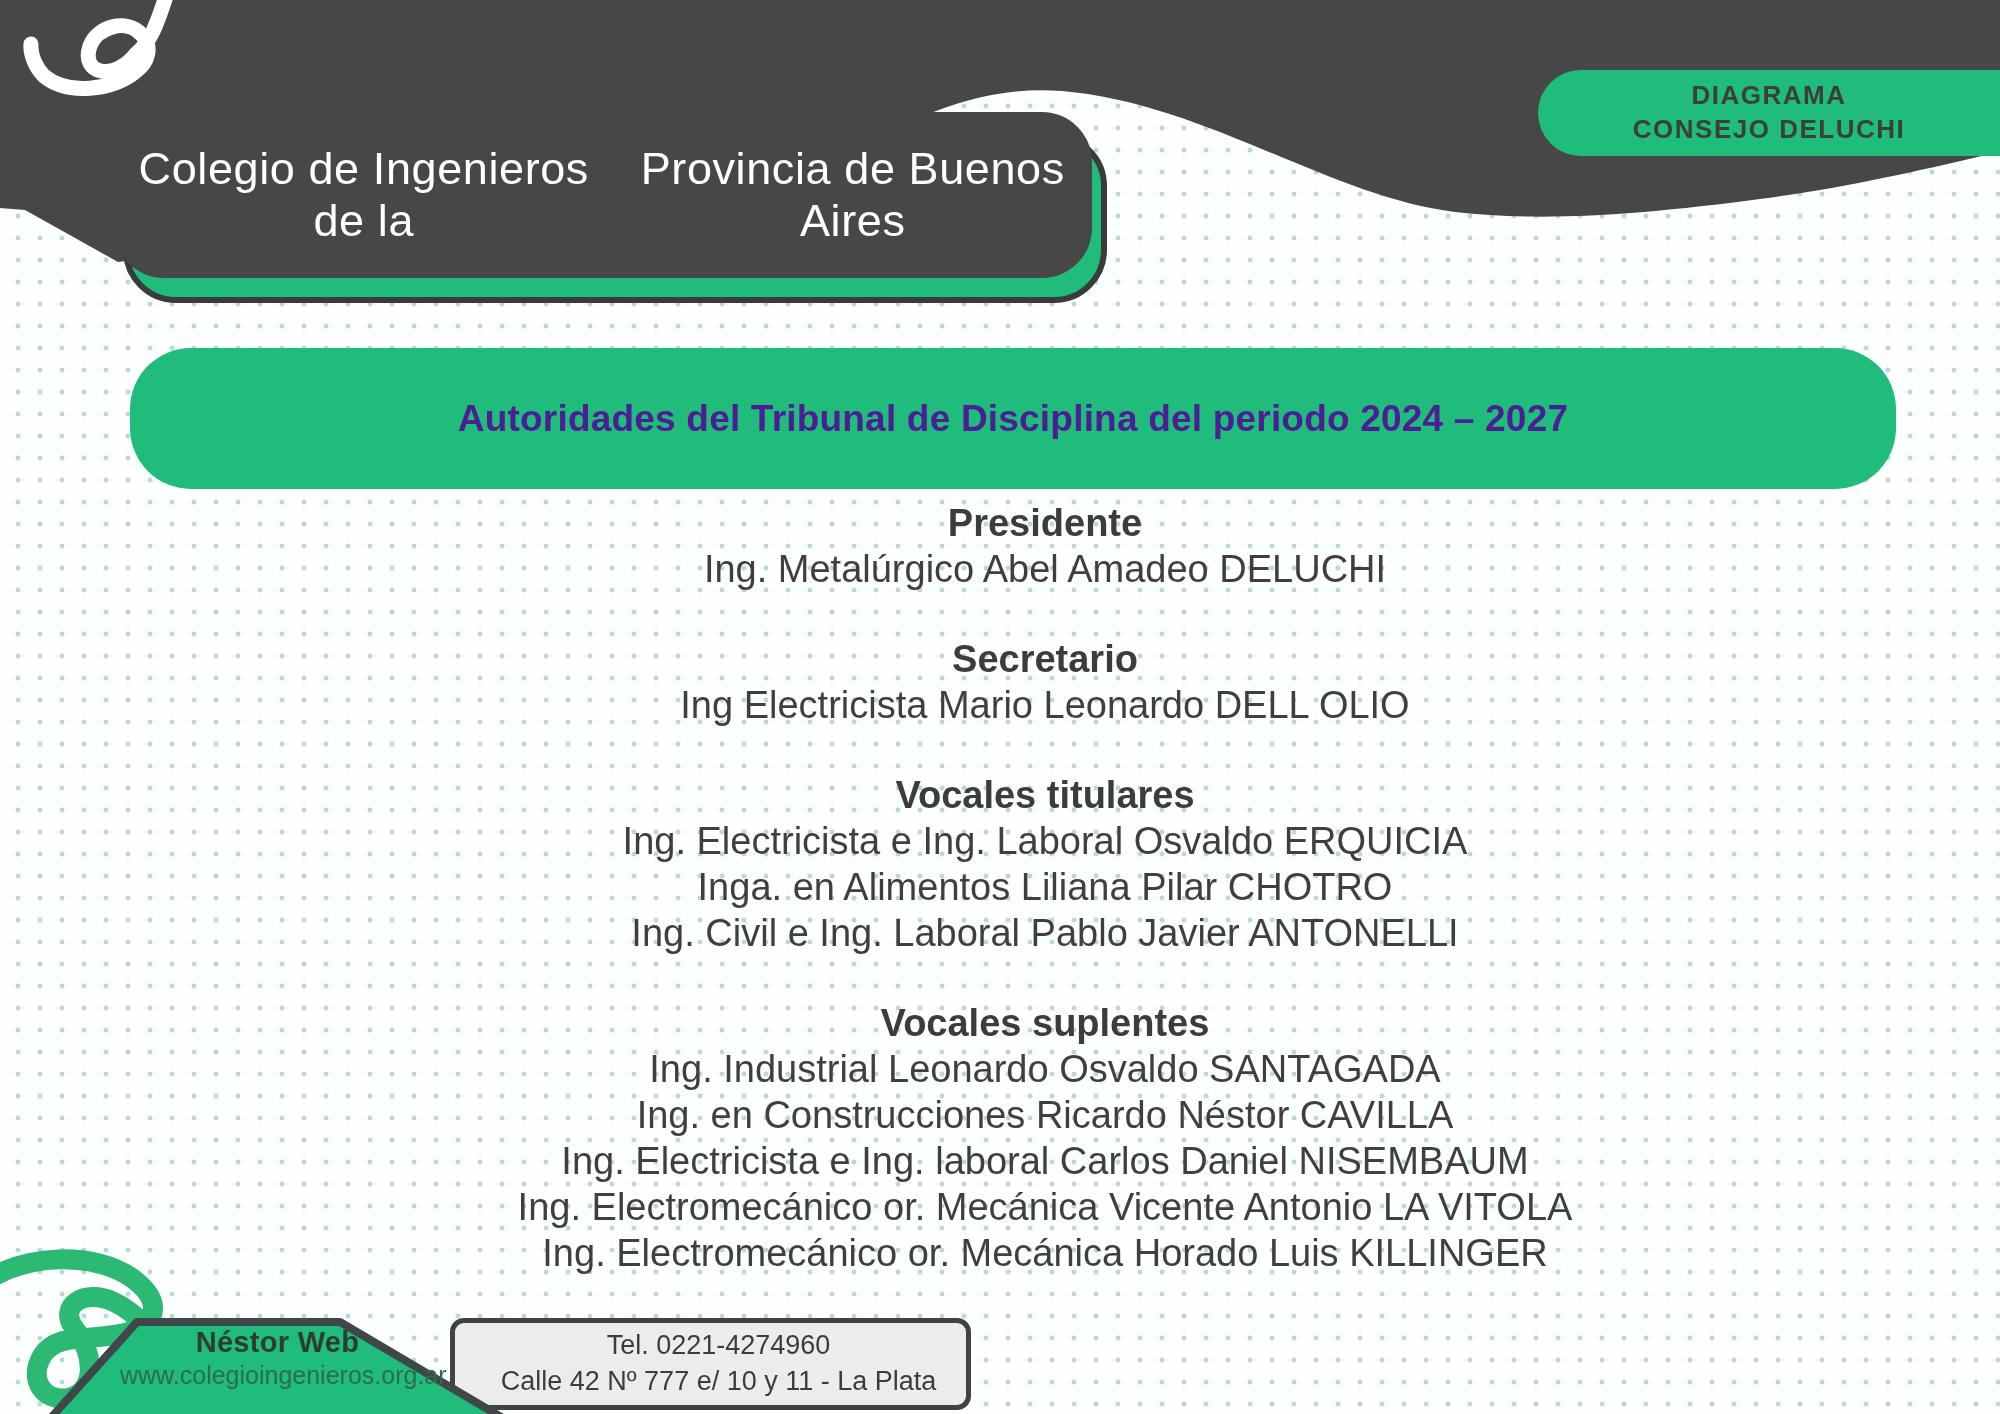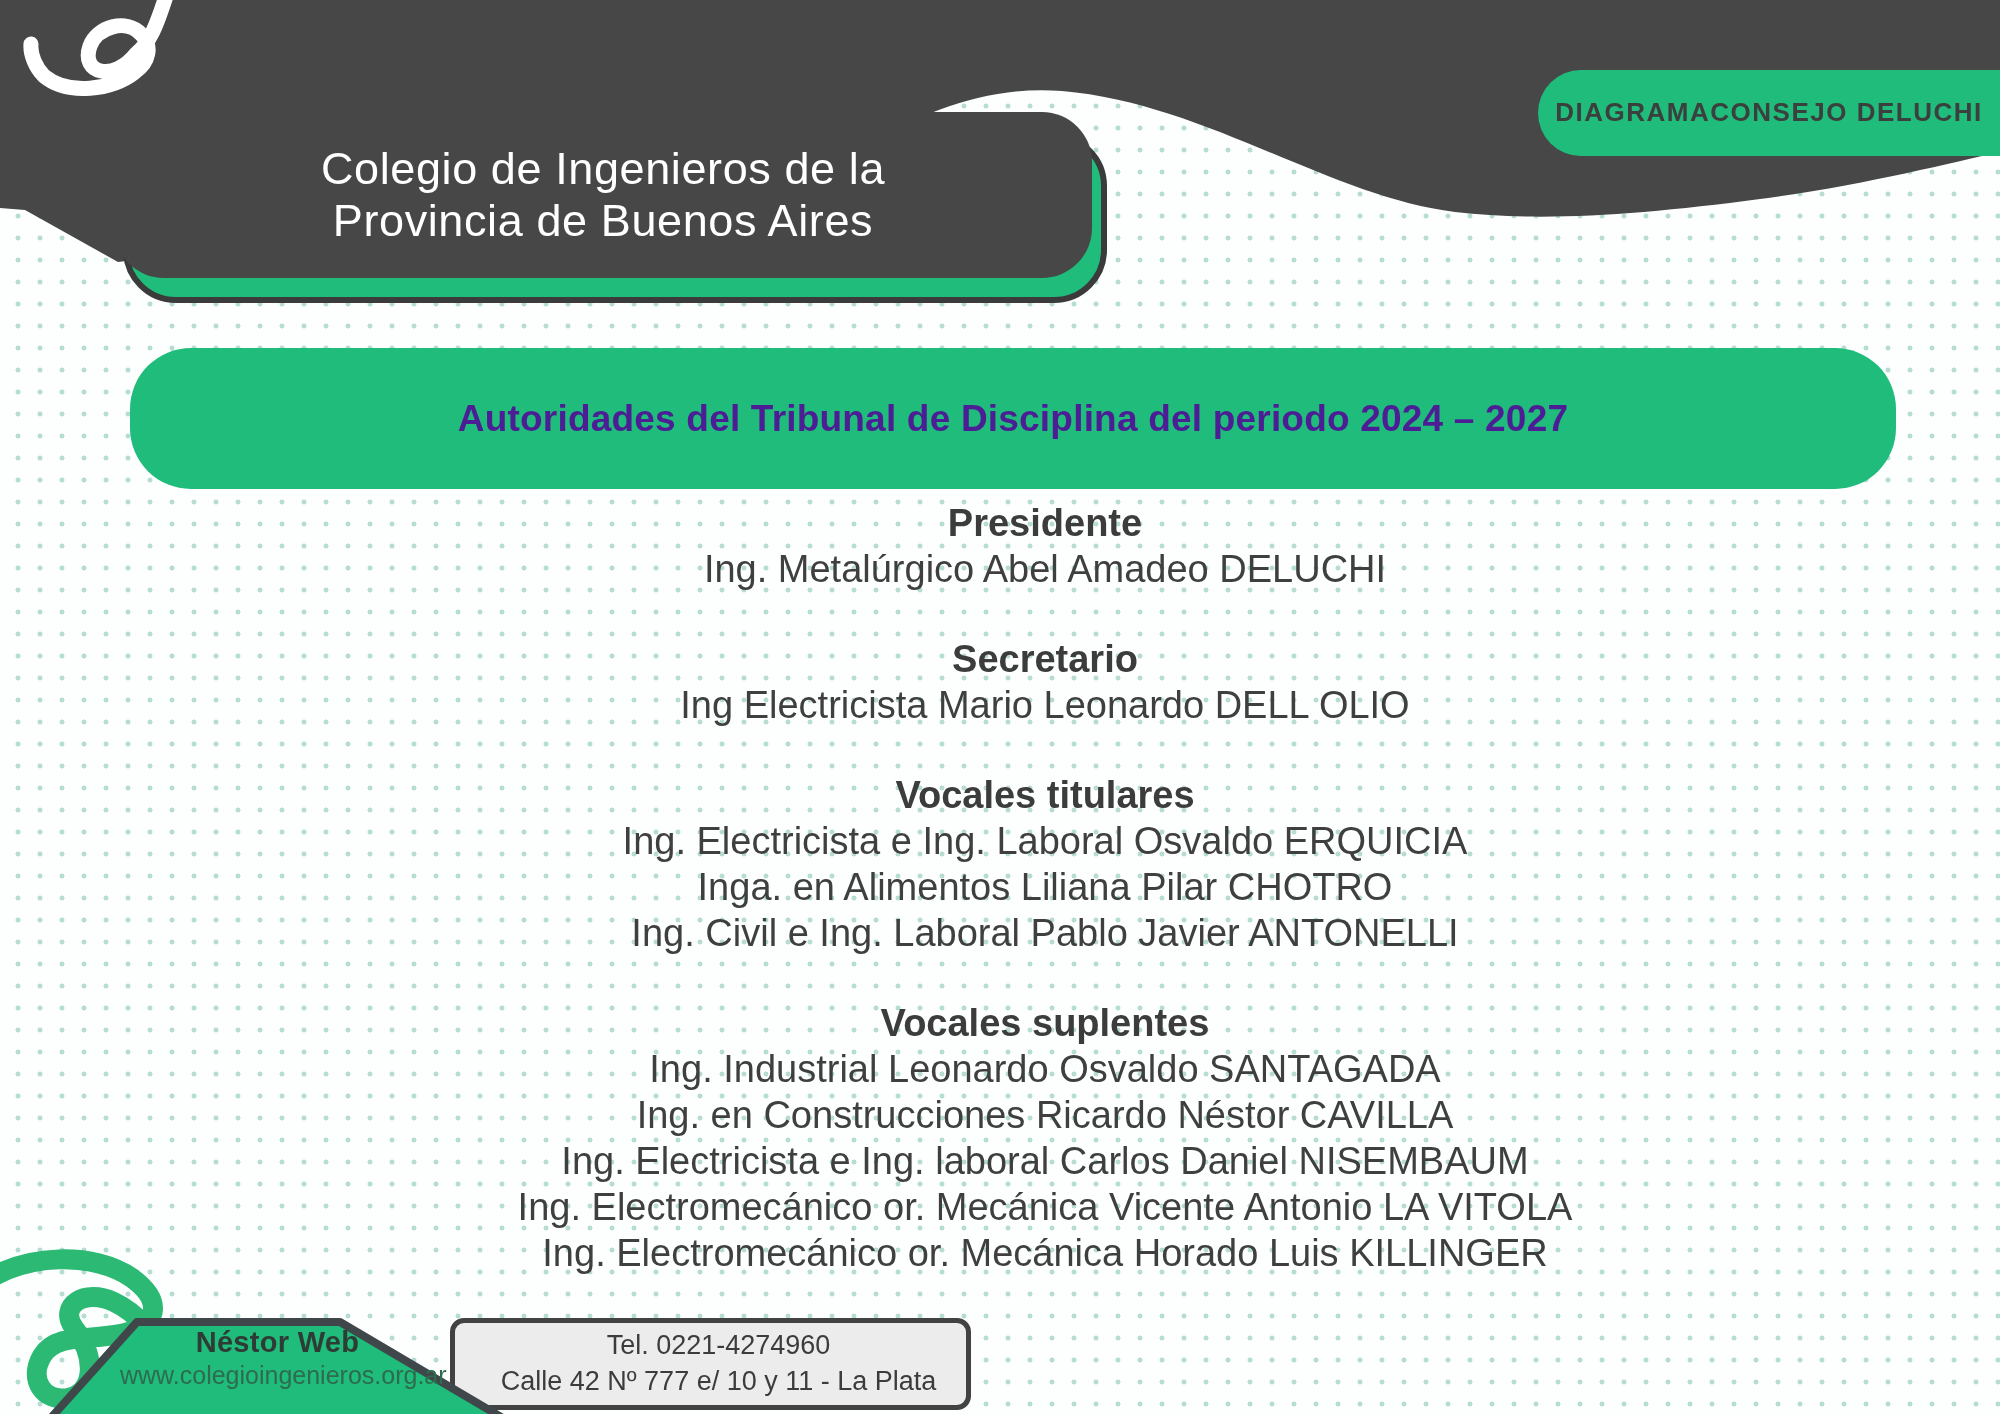--- a/index.html
+++ b/index.html
@@ -10,28 +10,28 @@
     background-image:radial-gradient(circle,#b7dcd4 2.2px,rgba(255,255,255,0) 2.8px);
     background-size:22px 22px;background-position:7px 7px;
   }
   svg{display:block;}
   .abs{position:absolute;}
 
   
   .header-svg{left:0;top:0;}
   .org-text{
     left:114px;top:112px;width:978px;height:166px;
-    display:flex;flex-direction:column;align-items:center;justify-content:center;
+    display:flex;flex-direction:row;align-items:center;justify-content:center;
     color:#ffffff;font-size:45px;line-height:1.16;letter-spacing:0.6px;font-weight:400;
     text-align:center;
   }
   .badge{
     right:0;top:70px;width:462px;height:86px;background:#1fbc7b;
     border-radius:43px 0 0 43px;
-    display:flex;flex-direction:row;align-items:center;justify-content:center;
+    display:flex;flex-direction:column;align-items:center;justify-content:center;
     color:#3b3f3e;font-weight:700;font-size:26px;line-height:1.3;letter-spacing:1.5px;
     text-align:center;
   }
 
   
   .banner{
     left:130px;top:348px;width:1766px;height:141px;background:#1fbc7b;border-radius:61px;
     display:flex;align-items:center;justify-content:center;
     color:#4c1d95;font-size:37px;font-weight:700;letter-spacing:0.2px;
   }

